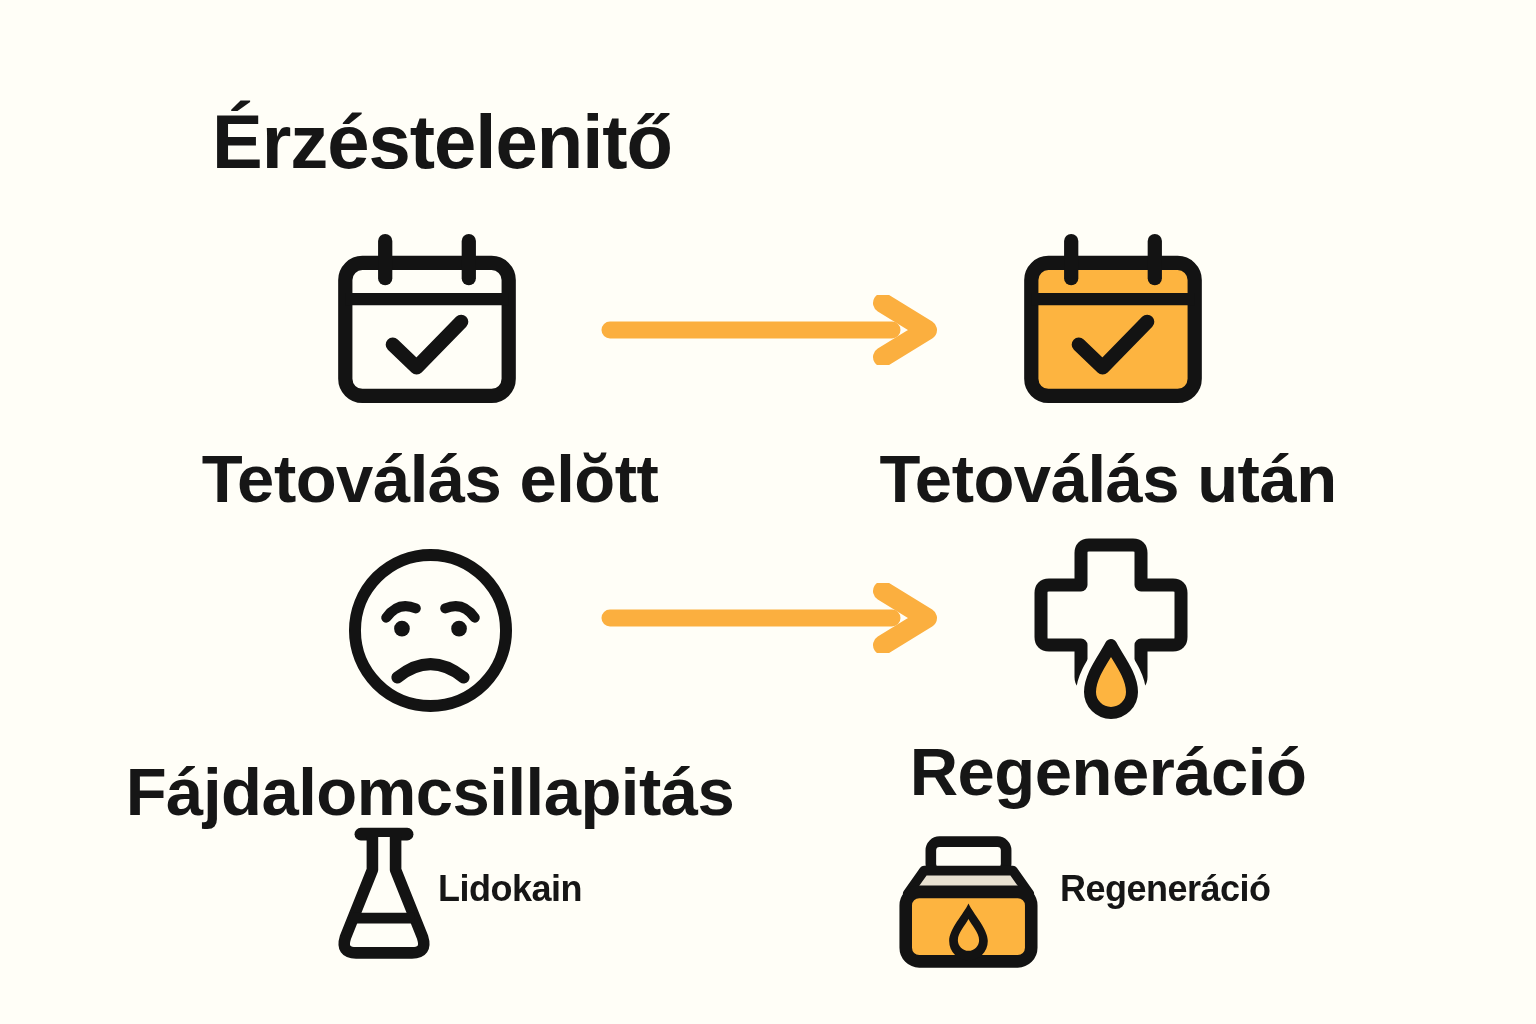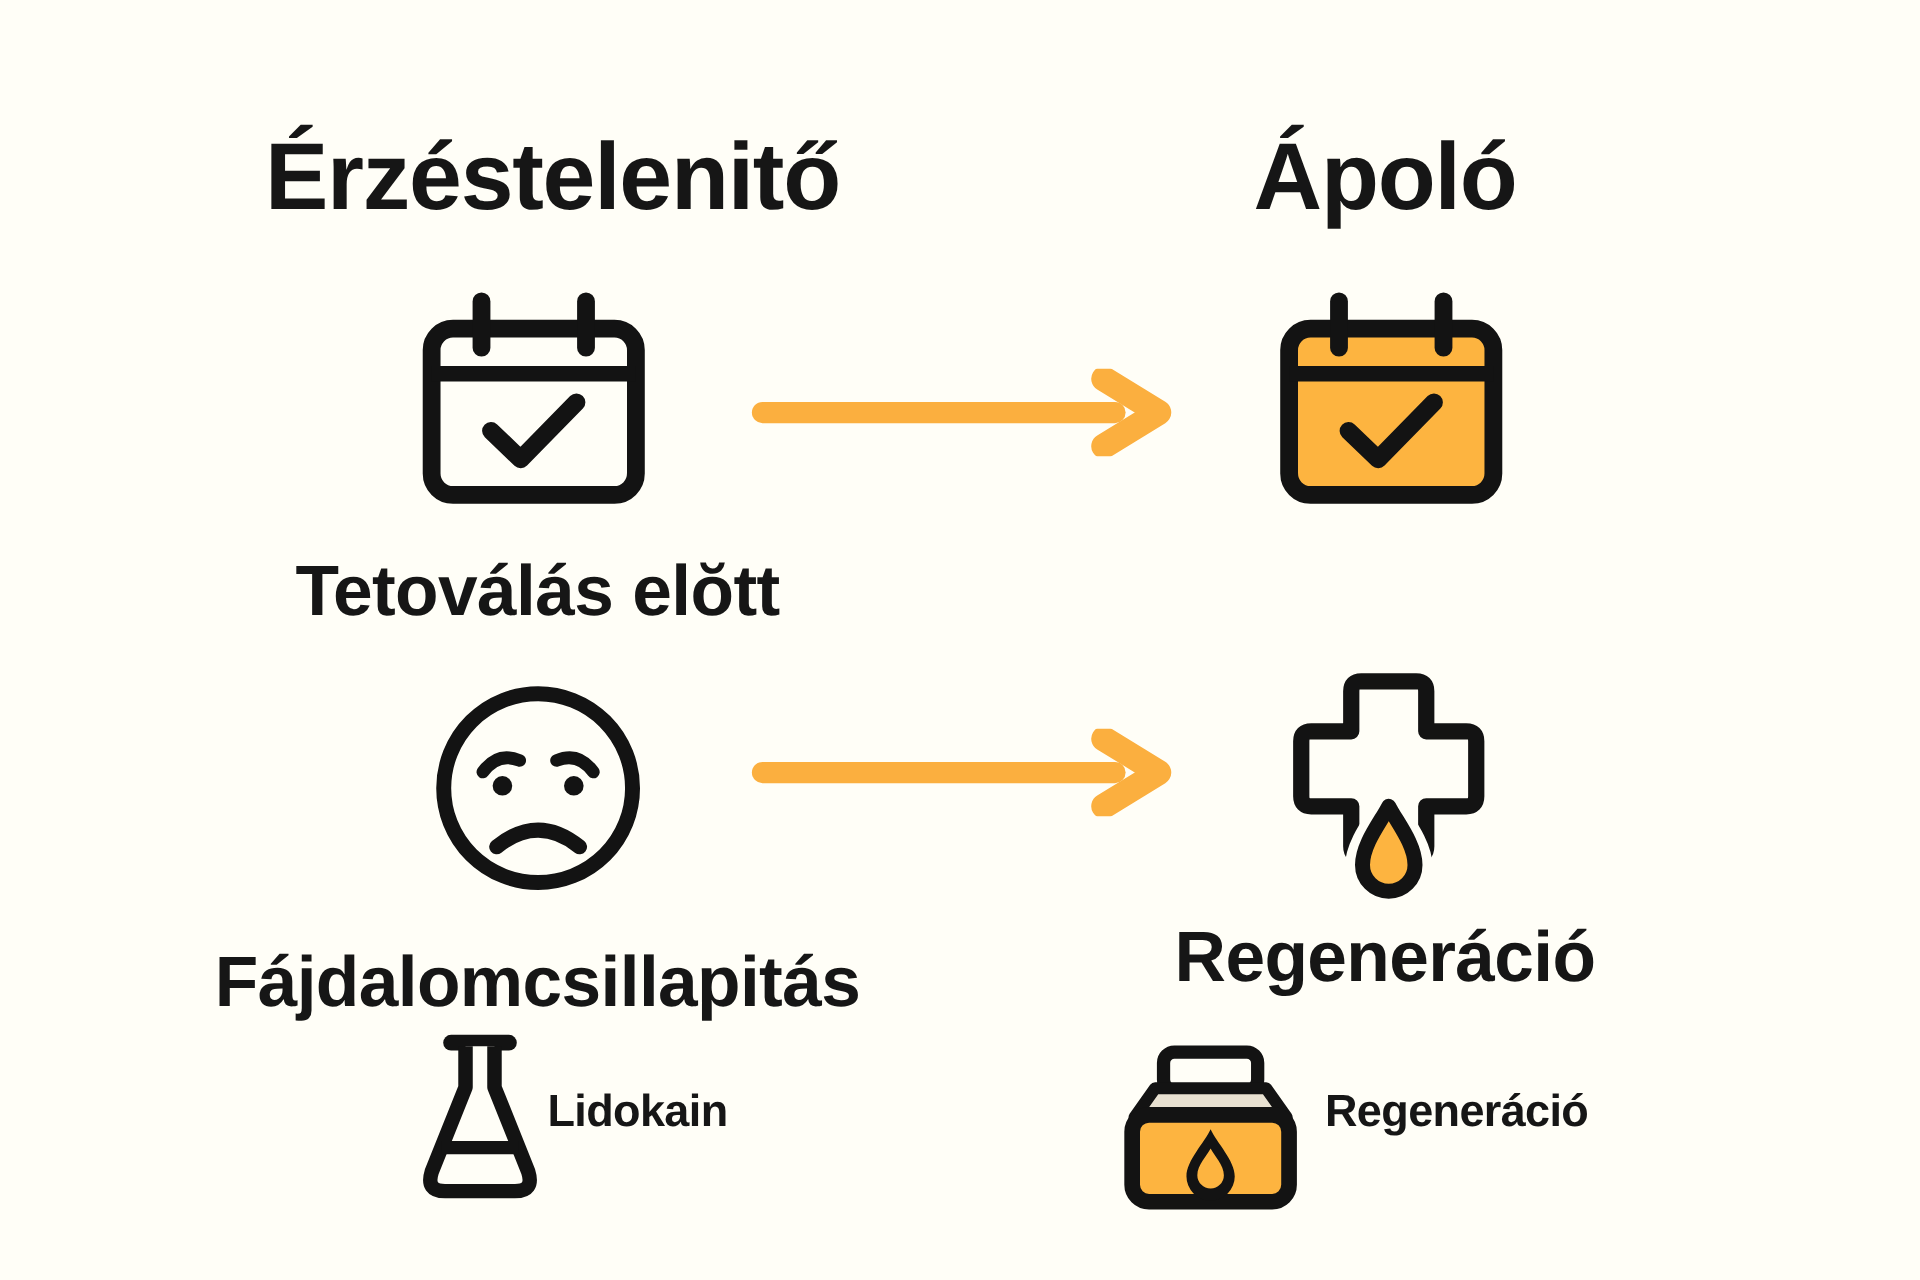--- a/index.html
+++ b/index.html
@@ -16,21 +16,21 @@
   .abs { position: absolute; }
   .heading {
     font-size: 76px;
     font-weight: 700;
     color: #161616;
     letter-spacing: -1px;
     white-space: nowrap;
     transform: translateX(-50%);
   }
   .label {
-    font-size: 57px;
+    font-size: 67px;
     font-weight: 700;
     color: #161616;
     letter-spacing: -0.5px;
     white-space: nowrap;
     transform: translateX(-50%);
   }
   .label-left {
     font-size: 36px;
     font-weight: 700;
     color: #161616;
@@ -38,21 +38,20 @@
     white-space: nowrap;
   }
   svg { display: block; }
 </style>
 </head>
 <body>
 
 <div class="canvas">
 
   <div class="abs heading" style="left:442px; top:98px;">Érzéstelenitő</div>
-  <div class="abs heading" style="left:1108px; top:98px;">Ápoló</div>
 
   <div class="abs" style="left:332px; top:228px;">
     <svg width="190" height="182" viewBox="0 0 200 190">
       <rect x="14" y="36" width="172" height="140" rx="18" fill="#FFFEF7" stroke="#131313" stroke-width="15"></rect>
       <line x1="14" y1="74" x2="186" y2="74" stroke="#131313" stroke-width="13"></line>
       <line x1="56" y1="13" x2="56" y2="52" stroke="#131313" stroke-width="15" stroke-linecap="round"></line>
       <line x1="144" y1="13" x2="144" y2="52" stroke="#131313" stroke-width="15" stroke-linecap="round"></line>
       <path d="M 64 122 L 89 146 L 136 98" fill="none" stroke="#131313" stroke-width="15" stroke-linecap="round" stroke-linejoin="round"></path>
     </svg>
   </div>
@@ -68,20 +67,21 @@
     <svg width="190" height="182" viewBox="0 0 200 190">
       <rect x="14" y="36" width="172" height="140" rx="18" fill="#FDB440" stroke="#131313" stroke-width="15"></rect>
       <line x1="14" y1="74" x2="186" y2="74" stroke="#131313" stroke-width="13"></line>
       <line x1="56" y1="13" x2="56" y2="52" stroke="#131313" stroke-width="15" stroke-linecap="round"></line>
       <line x1="144" y1="13" x2="144" y2="52" stroke="#131313" stroke-width="15" stroke-linecap="round"></line>
       <path d="M 64 122 L 89 146 L 136 98" fill="none" stroke="#131313" stroke-width="15" stroke-linecap="round" stroke-linejoin="round"></path>
     </svg>
   </div>
 
   <div class="abs label" style="left:430px; top:440px;">Tetoválás elŏtt</div>
+  <div class="abs label" style="left:1108px; top:440px;">Tetoválás után</div>
 
   <div class="abs" style="left:343px; top:543px;">
     <svg width="175" height="175" viewBox="0 0 190 190">
       <circle cx="95" cy="95" r="82" fill="#FFFEF7" stroke="#131313" stroke-width="13"></circle>
       <path d="M 47 81 Q 60 63 79 71" fill="none" stroke="#131313" stroke-width="11" stroke-linecap="round"></path>
       <path d="M 111 71 Q 130 63 143 81" fill="none" stroke="#131313" stroke-width="11" stroke-linecap="round"></path>
       <circle cx="64" cy="93" r="8.5" fill="#131313"></circle>
       <circle cx="126" cy="93" r="8.5" fill="#131313"></circle>
       <path d="M 59 146 Q 95 117 131 146" fill="none" stroke="#131313" stroke-width="13" stroke-linecap="round"></path>
     </svg>

